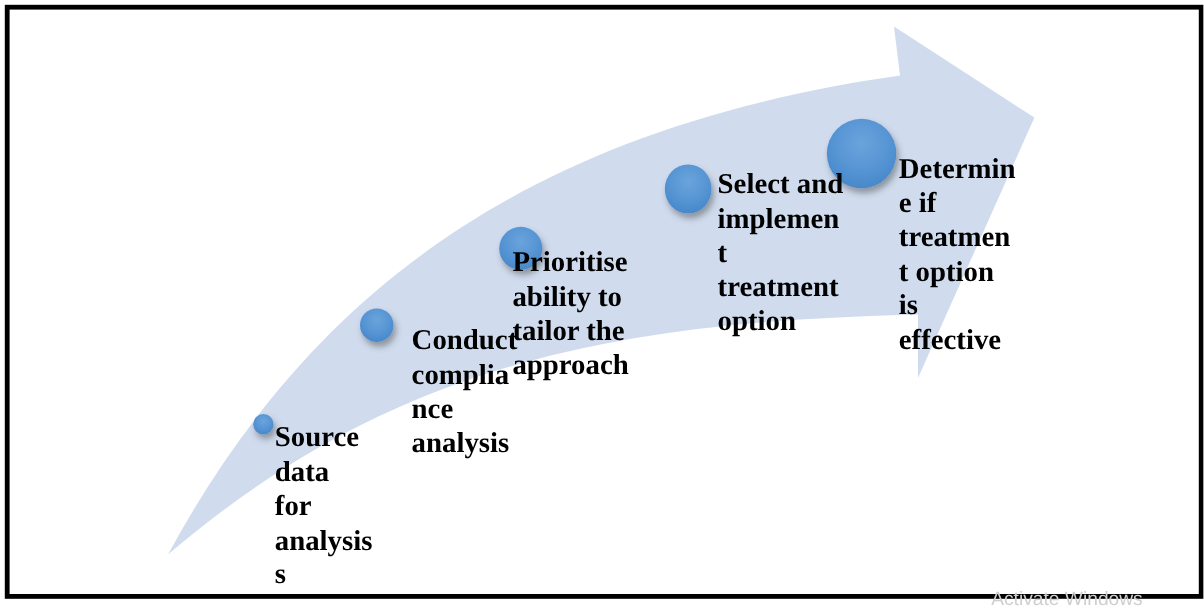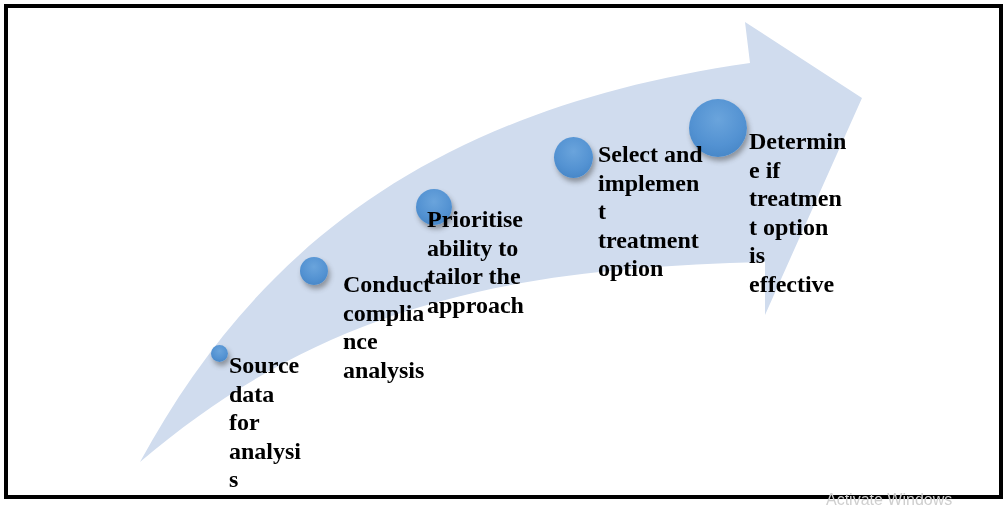--- a/index.html
+++ b/index.html
@@ -21,21 +21,21 @@
 
 <div class="dot" style="left:211px;top:345px;width:17px;height:17px;"></div>
 <div class="dot" style="left:300px;top:257px;width:28px;height:28px;"></div>
 <div class="dot" style="left:416px;top:189px;width:36px;height:36px;"></div>
 <div class="dot" style="left:554px;top:137px;width:39px;height:41px;"></div>
 <div class="dot" style="left:689px;top:99px;width:58px;height:58px;"></div>
 
 <div class="step-text" style="left:229px;top:351px;">Source
 data
 for
-analysi
+analysis
 s</div>
 <div class="step-text" style="left:343px;top:270px;">Conduct
 complia
 nce
 analysis</div>
 <div class="step-text" style="left:427px;top:205px;">Prioritise
 ability to
 tailor the
 approach</div>
 <div class="step-text" style="left:598px;top:140px;">Select and

